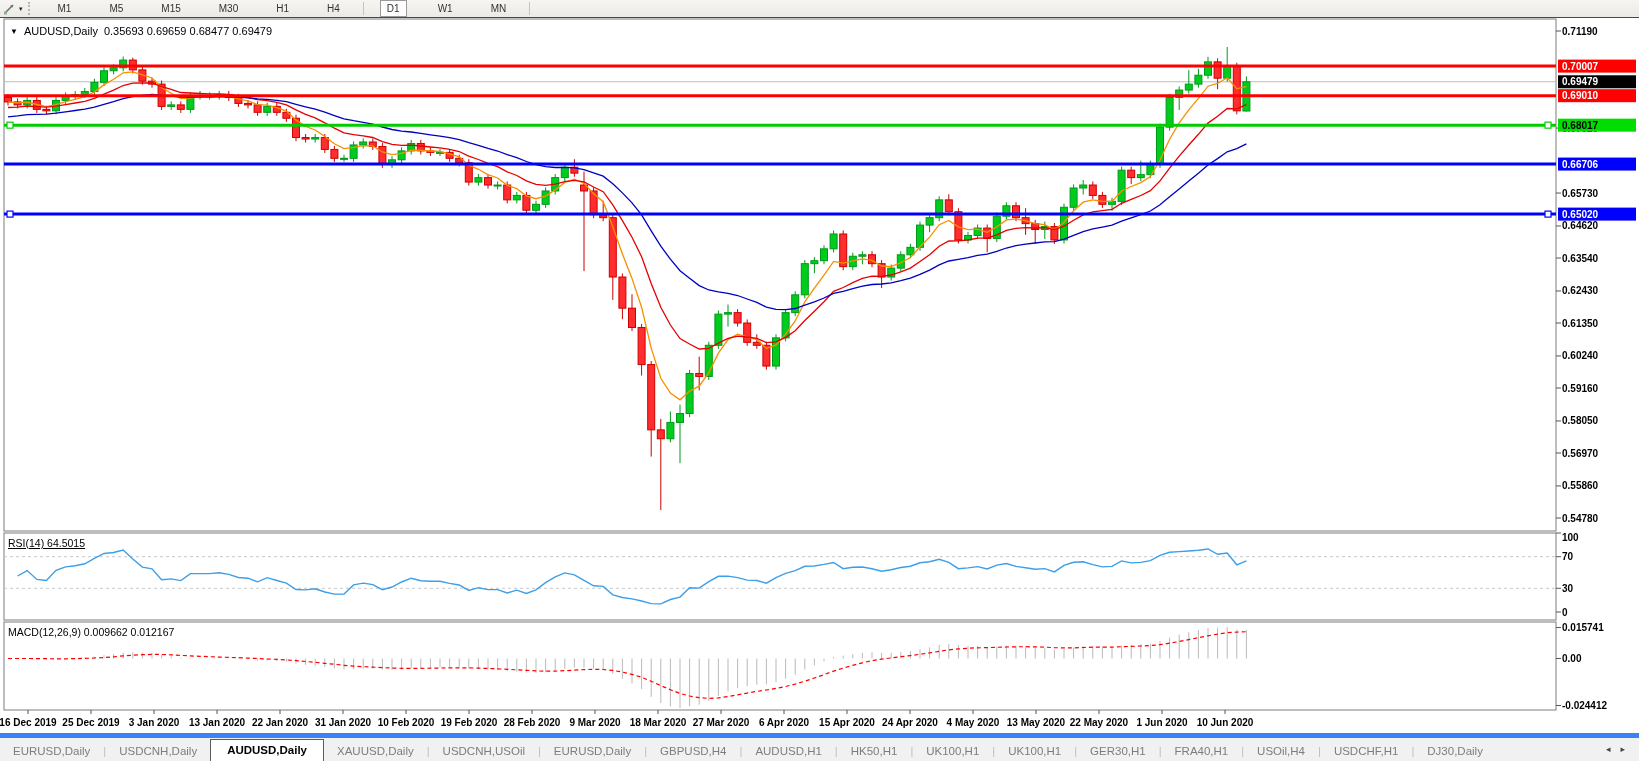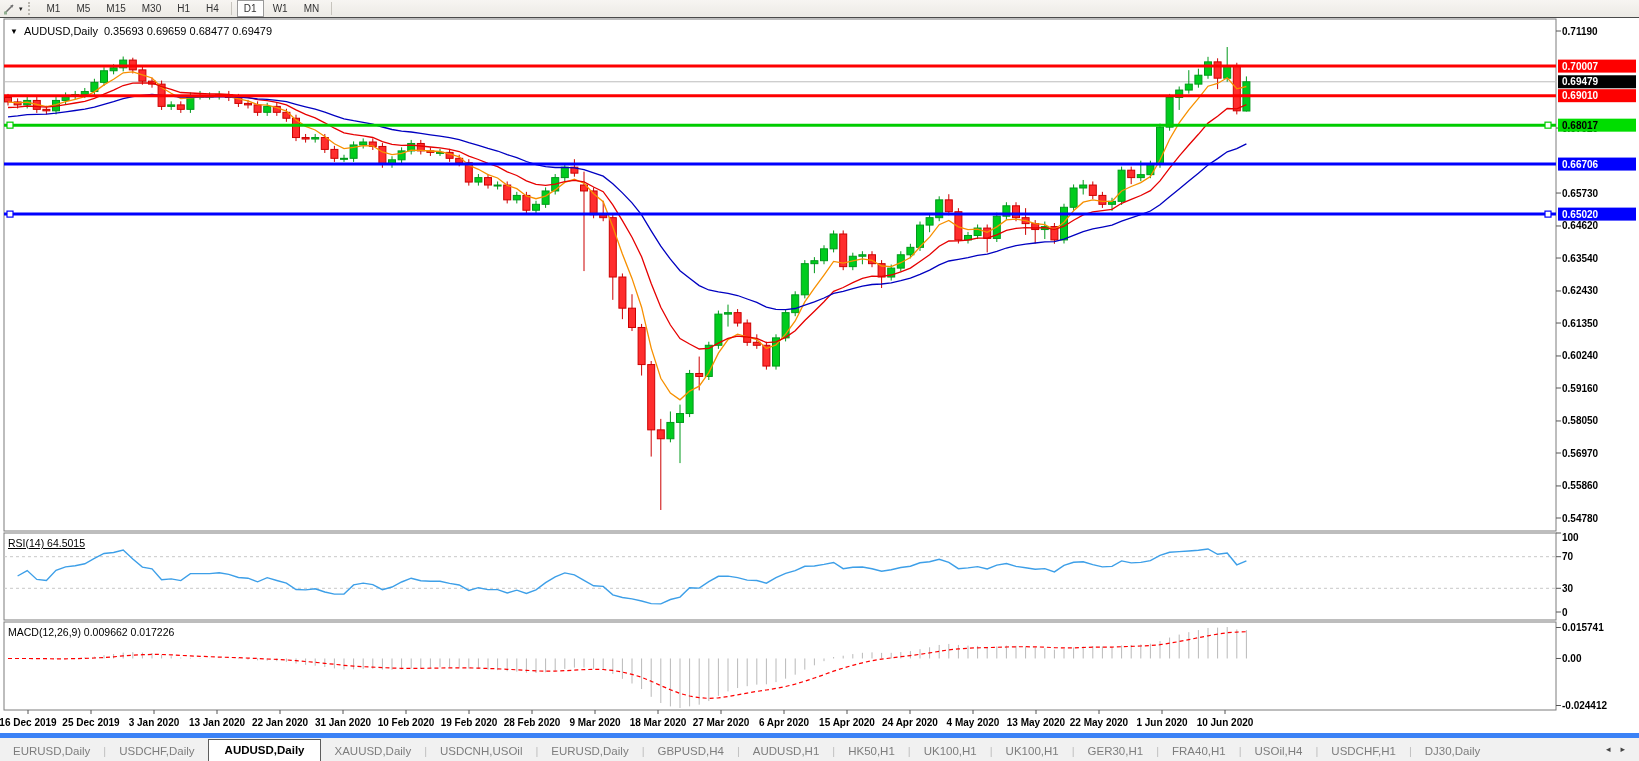--- a/index.html
+++ b/index.html
@@ -6,21 +6,21 @@
   #app{position:relative;width:1639px;height:761px;background:#fff;overflow:hidden;
        font-family:"Liberation Sans","DejaVu Sans",sans-serif;-webkit-font-smoothing:none;}
   
   #toolbar{position:absolute;left:0;top:0;width:1639px;height:17px;background:linear-gradient(#f7f5f2,#eceae5);
            border-bottom:1px solid #8a8a8a;display:flex;align-items:center;font-size:10px;color:#222;}
   .grip{width:5px;height:13px;border-left:2px dotted #b9b6af;margin:0 4px 0 2px;}
   .tb-sep{width:1px;height:13px;background:#c7c4bd;margin:0 4px;}
   #cursor-tool{display:flex;align-items:center;padding:0 3px;height:15px;}
   #cursor-tool svg{display:block;}
   .caret{font-size:7px;color:#222;margin-left:3px;}
-  .tf-btn{padding:0 6px;height:15px;line-height:15px;margin:0 1px;border:1px solid transparent;
+  .tf-btn{padding:0 6px;height:15px;line-height:15px;margin:0 12px;border:1px solid transparent;
           color:#333;cursor:default;text-align:center;}
   .tf-btn.active{background:#fdfdfd;border:1px solid #9a9a9a;box-shadow:inset 0 0 0 1px #fff;}
   
   #chart-wrap{position:absolute;left:0;top:17px;width:1639px;height:716px;}
   #chart-title{position:absolute;left:10px;top:8px;font-size:11px;color:#000;display:flex;align-items:center;gap:6px;}
   #chart-title .tri{font-size:8px;}
   #rsi-label{position:absolute;left:8px;top:520px;font-size:10.5px;color:#000;text-decoration:underline;}
   #macd-label{position:absolute;left:8px;top:609px;font-size:10.5px;color:#000;}
   
   #tabbar{position:absolute;left:0;top:733px;width:1639px;height:28px;background:#f1f1f1;
@@ -600,28 +600,28 @@
           <line x1="1225" y1="710" x2="1225" y2="714" stroke="#555" stroke-width="1"></line>
           <text x="1225" y="726" font-size="10px" font-family="&quot;Liberation Sans&quot;,sans-serif" fill="#000" text-anchor="middle" font-weight="bold">10 Jun 2020</text>
         </g>
       </svg>
     <div id="chart-title">
       <span class="tri">▼</span>
       <span>AUDUSD,Daily</span>
       <span>0.35693 0.69659 0.68477 0.69479</span>
     </div>
     <div id="rsi-label">RSI(14) 64.5015</div>
-    <div id="macd-label">MACD(12,26,9) 0.009662 0.017226</div>
+    <div id="macd-label">MACD(12,26,9) 0.009662 0.012167</div>
   </div>
 
   <div id="tabbar">
 
   <div class="tab">EURUSD,Daily</div>
       <div class="tab-sep">|</div>
-      <div class="tab">USDCHF,Daily</div>
+      <div class="tab">USDCNH,Daily</div>
       <div class="tab active">AUDUSD,Daily</div>
       <div class="tab">XAUUSD,Daily</div>
       <div class="tab-sep">|</div>
       <div class="tab">USDCNH,USOil</div>
       <div class="tab-sep">|</div>
       <div class="tab">EURUSD,Daily</div>
       <div class="tab-sep">|</div>
       <div class="tab">GBPUSD,H4</div>
       <div class="tab-sep">|</div>
       <div class="tab">AUDUSD,H1</div>

